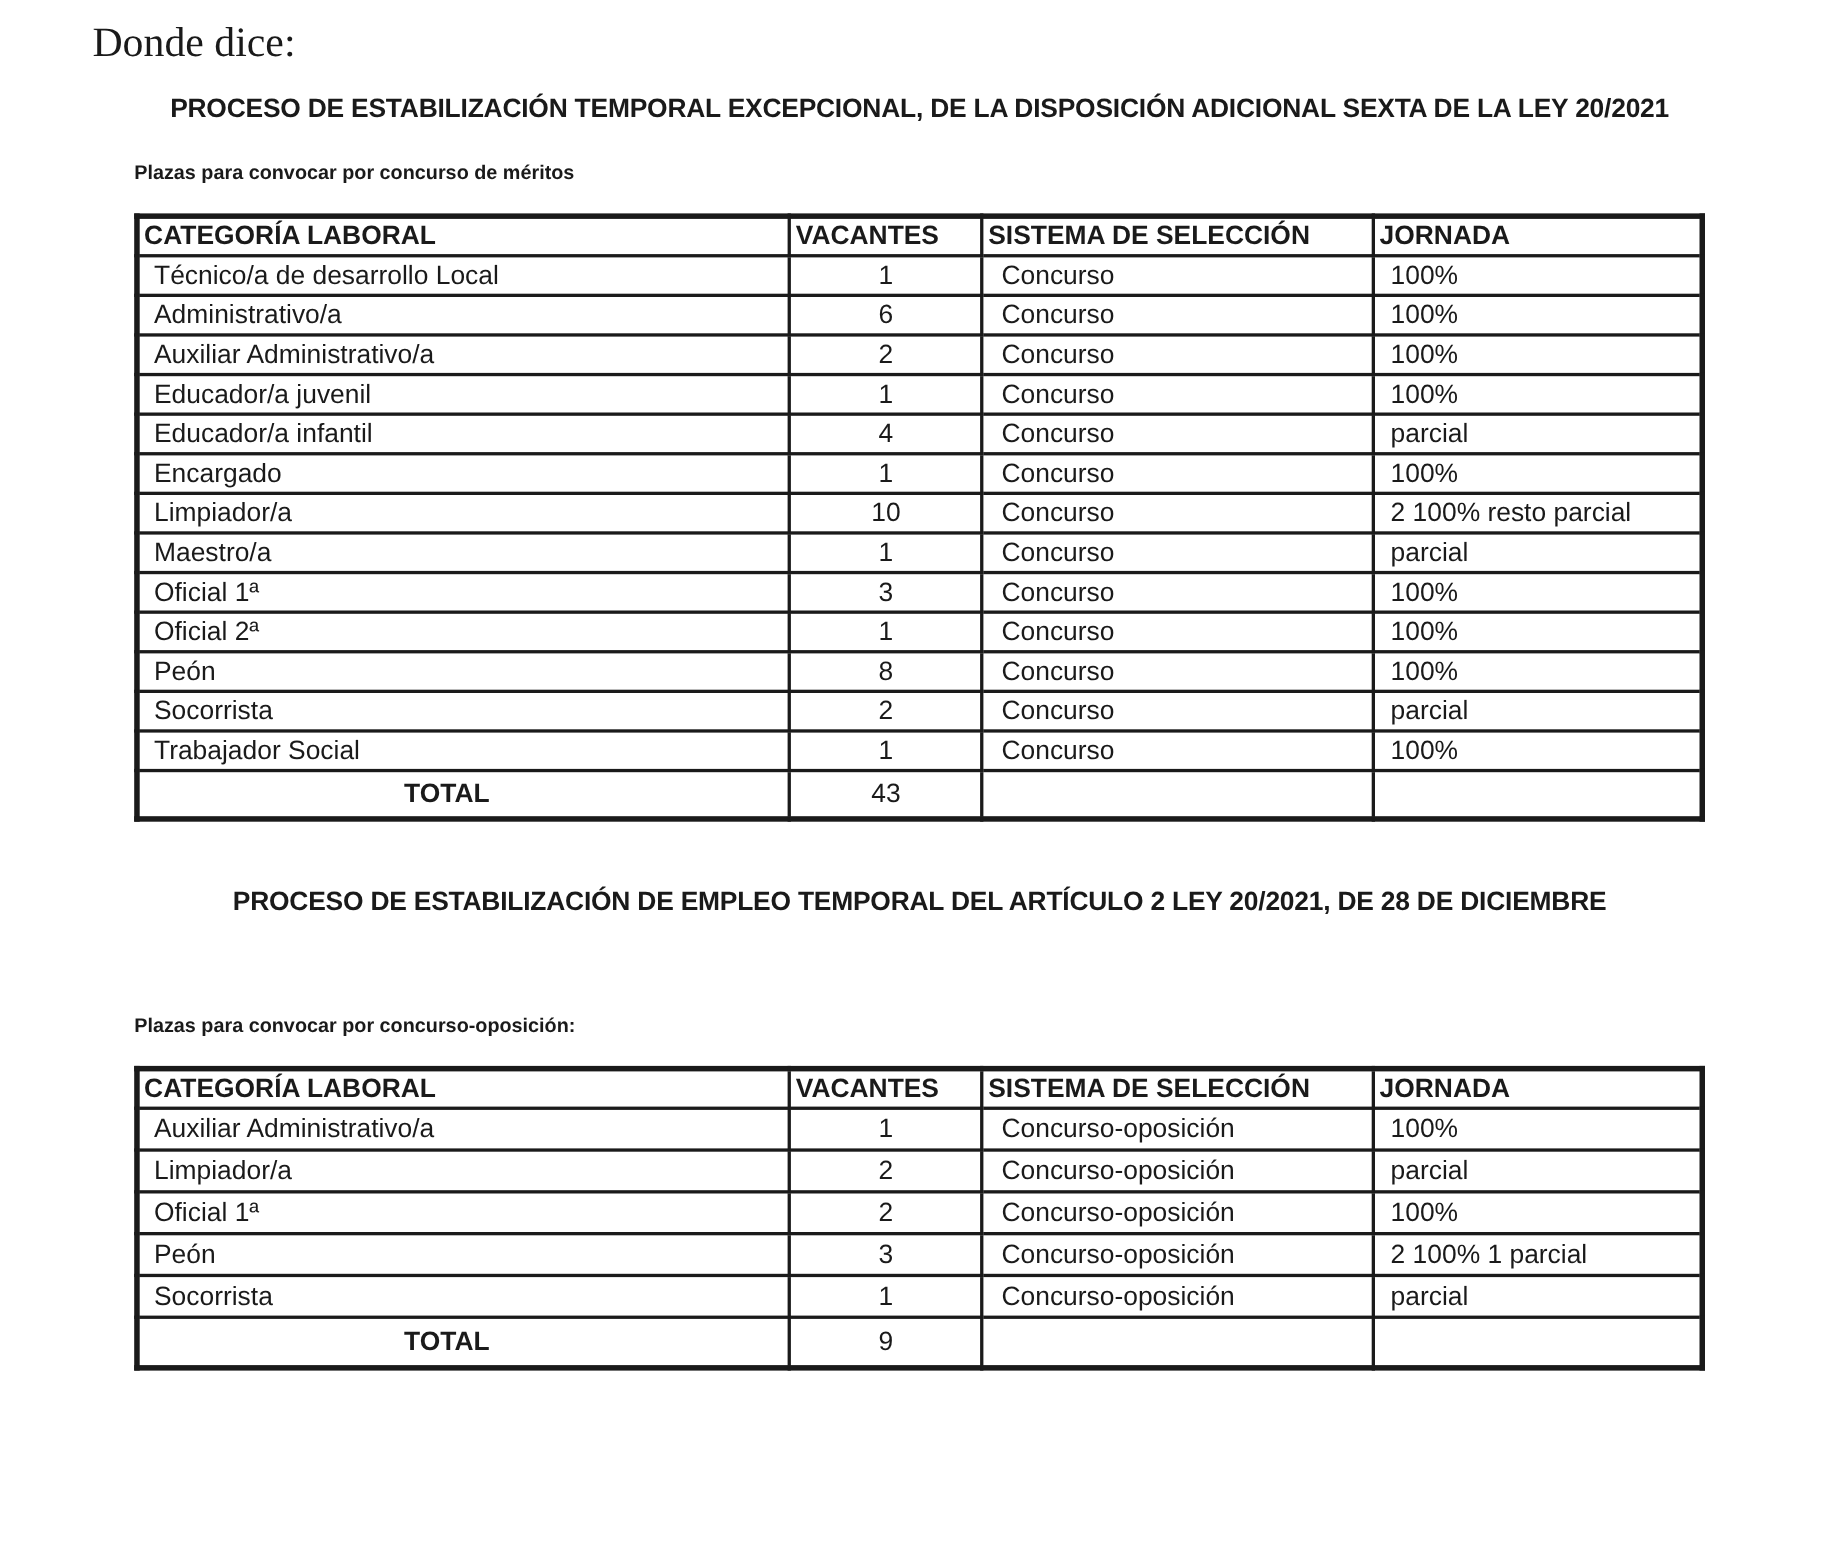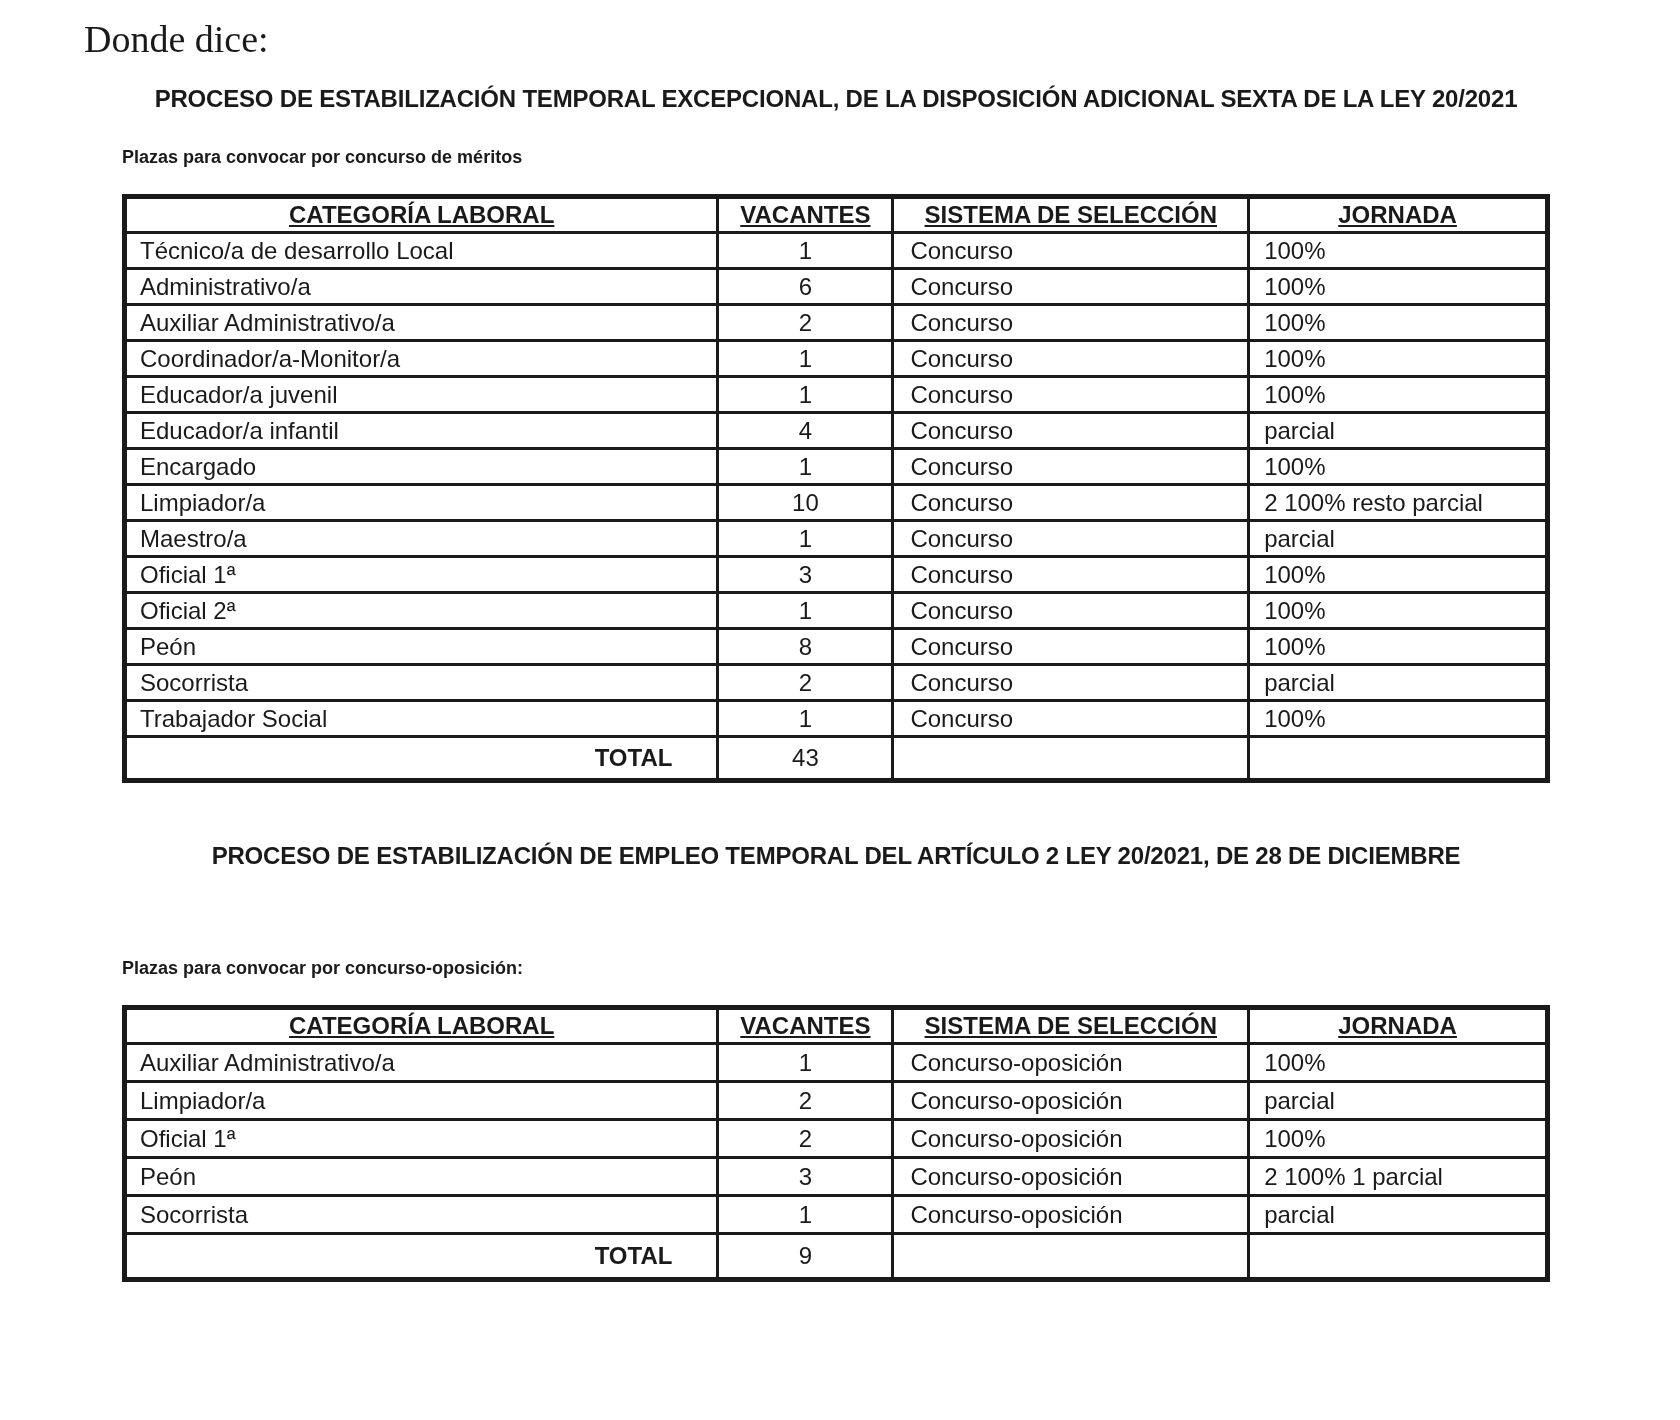--- a/index.html
+++ b/index.html
@@ -64,42 +64,41 @@
   table.plazas td{
     border:3px solid var(--line);
     font-size:24px;
     line-height:1.05;
     color:var(--text);
     overflow:hidden;
     white-space:nowrap;
   }
   table.plazas th{
     font-weight:bold;
-    text-align:center;
+    text-align:left;
     height:36px;
     padding:2px 4px;
-    text-decoration:underline;
   }
   col.c0{width:41.7%;}
   col.c1{width:12.3%;}
   col.c2{width:25.0%;}
   col.c3{width:21.0%;}
 
   table.plazas td{height:36px;padding:2px 6px;}
   table.t2 td{height:38px;}
   table.plazas td.c0{text-align:left;padding-left:13px;}
   table.plazas td.c1{text-align:center;}
   table.plazas td.c2{text-align:left;padding-left:16px;}
   table.plazas td.c3{text-align:left;padding-left:14px;}
 
   table.plazas tfoot td{height:44px;}
   table.t2 tfoot td{height:46px;}
   table.plazas td.total-label{
     font-weight:bold;
-    text-align:right;
+    text-align:center;
     padding-right:44px;
   }
 </style>
 </head>
 <body>
 
 <div class="page">
 
   <div class="intro">Donde dice:</div>
 
@@ -136,26 +135,20 @@
             <td class="c2">Concurso</td>
             <td class="c3">100%</td>
           </tr>
           <tr>
             <td class="c0">Auxiliar Administrativo/a</td>
             <td class="c1">2</td>
             <td class="c2">Concurso</td>
             <td class="c3">100%</td>
           </tr>
           <tr>
-            <td class="c0">Coordinador/a-Monitor/a</td>
-            <td class="c1">1</td>
-            <td class="c2">Concurso</td>
-            <td class="c3">100%</td>
-          </tr>
-          <tr>
             <td class="c0">Educador/a juvenil</td>
             <td class="c1">1</td>
             <td class="c2">Concurso</td>
             <td class="c3">100%</td>
           </tr>
           <tr>
             <td class="c0">Educador/a infantil</td>
             <td class="c1">4</td>
             <td class="c2">Concurso</td>
             <td class="c3">parcial</td>

